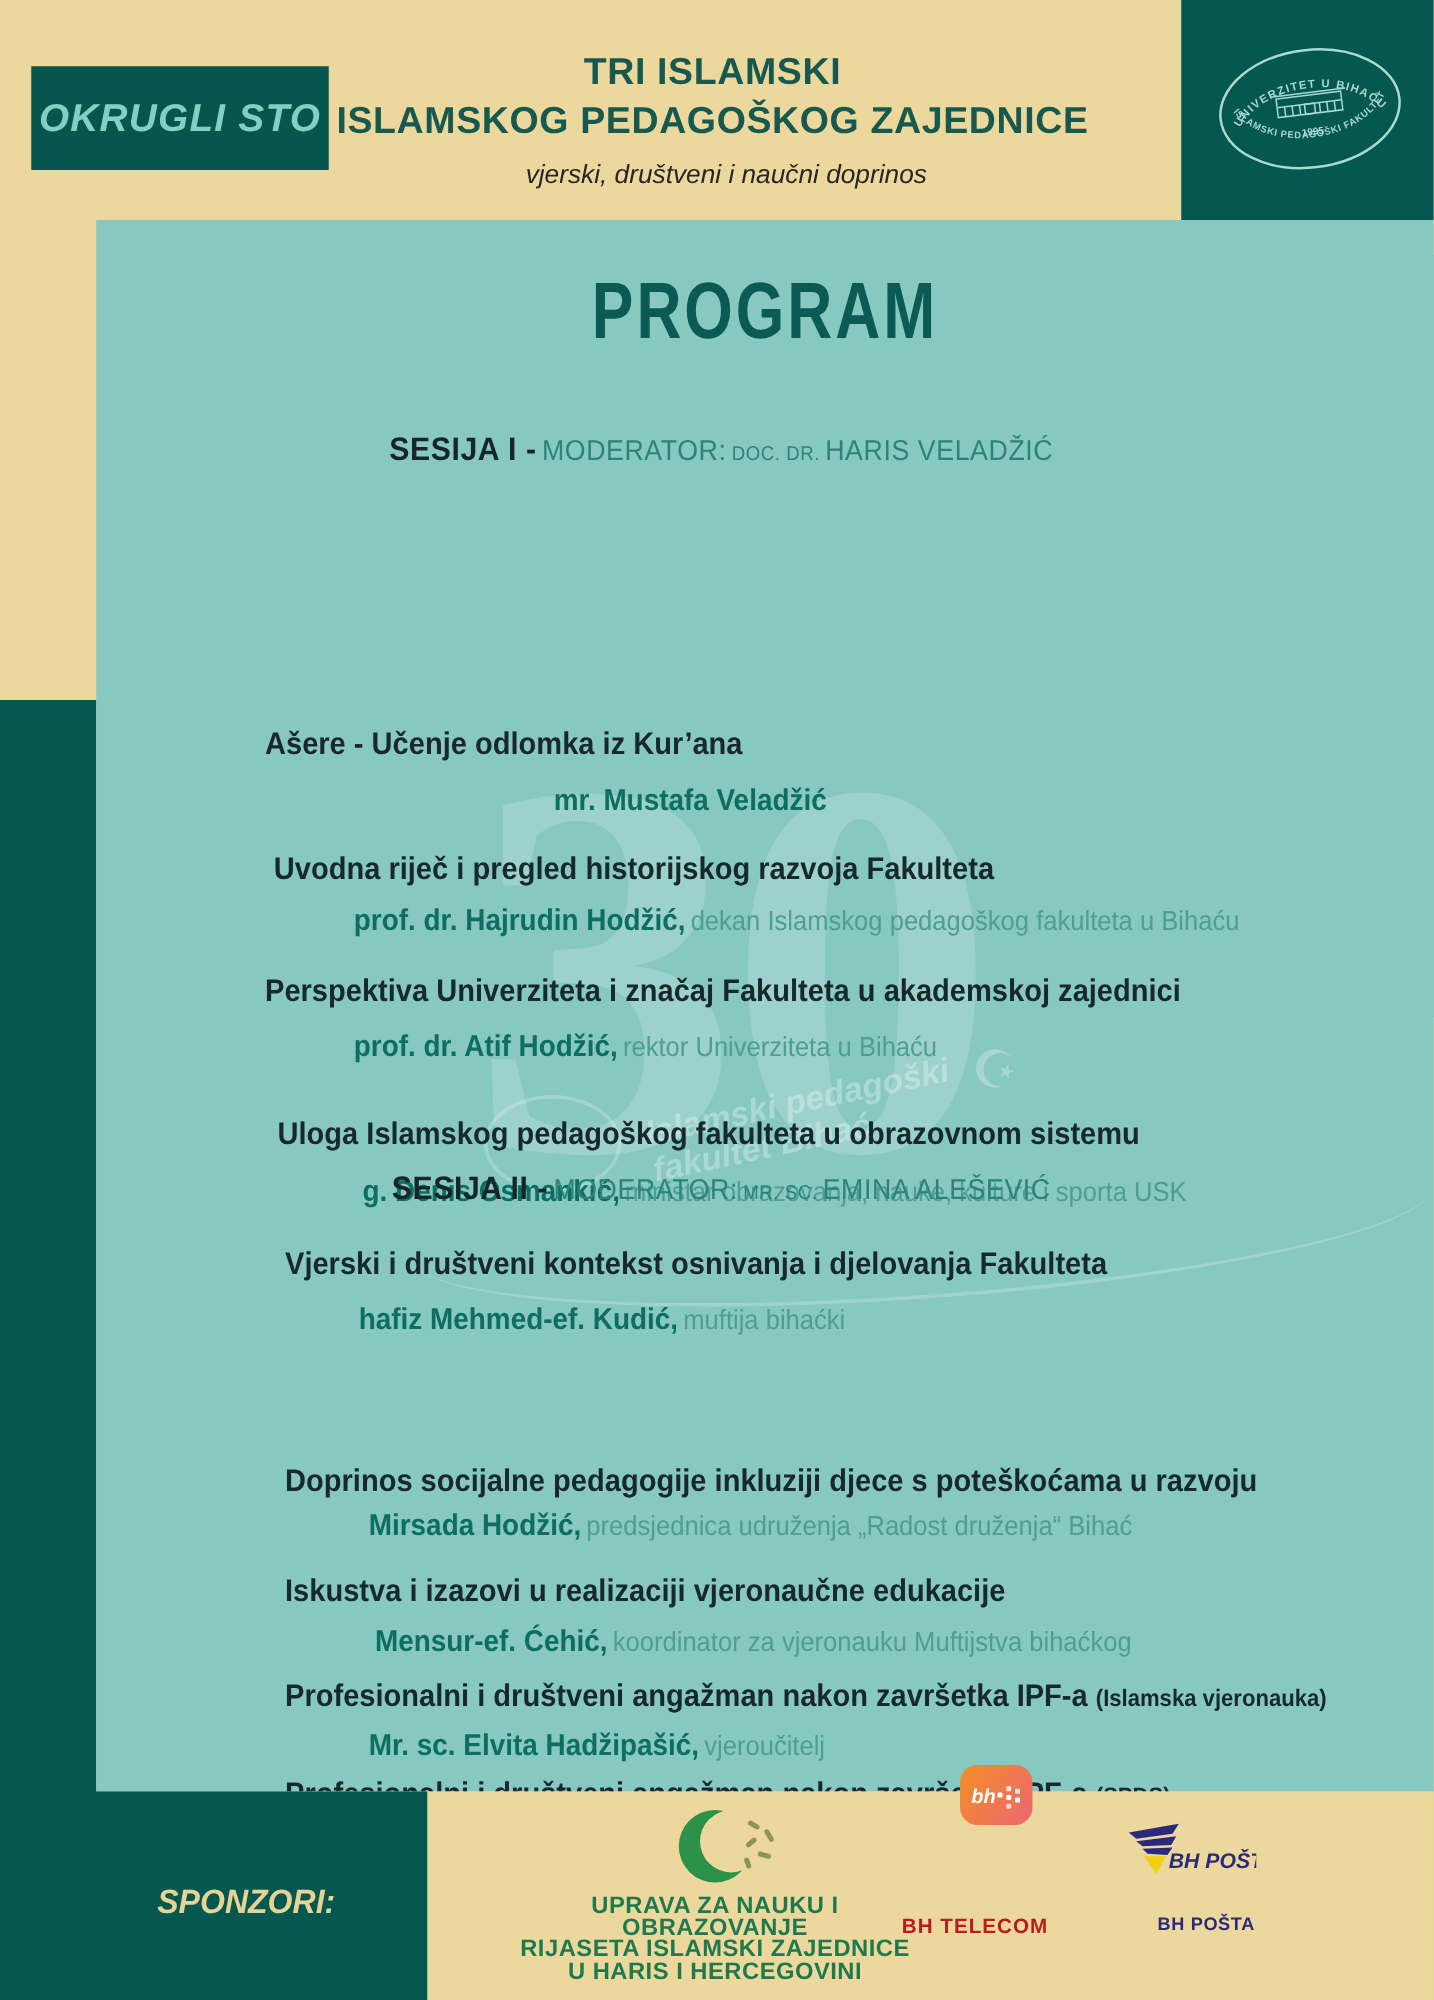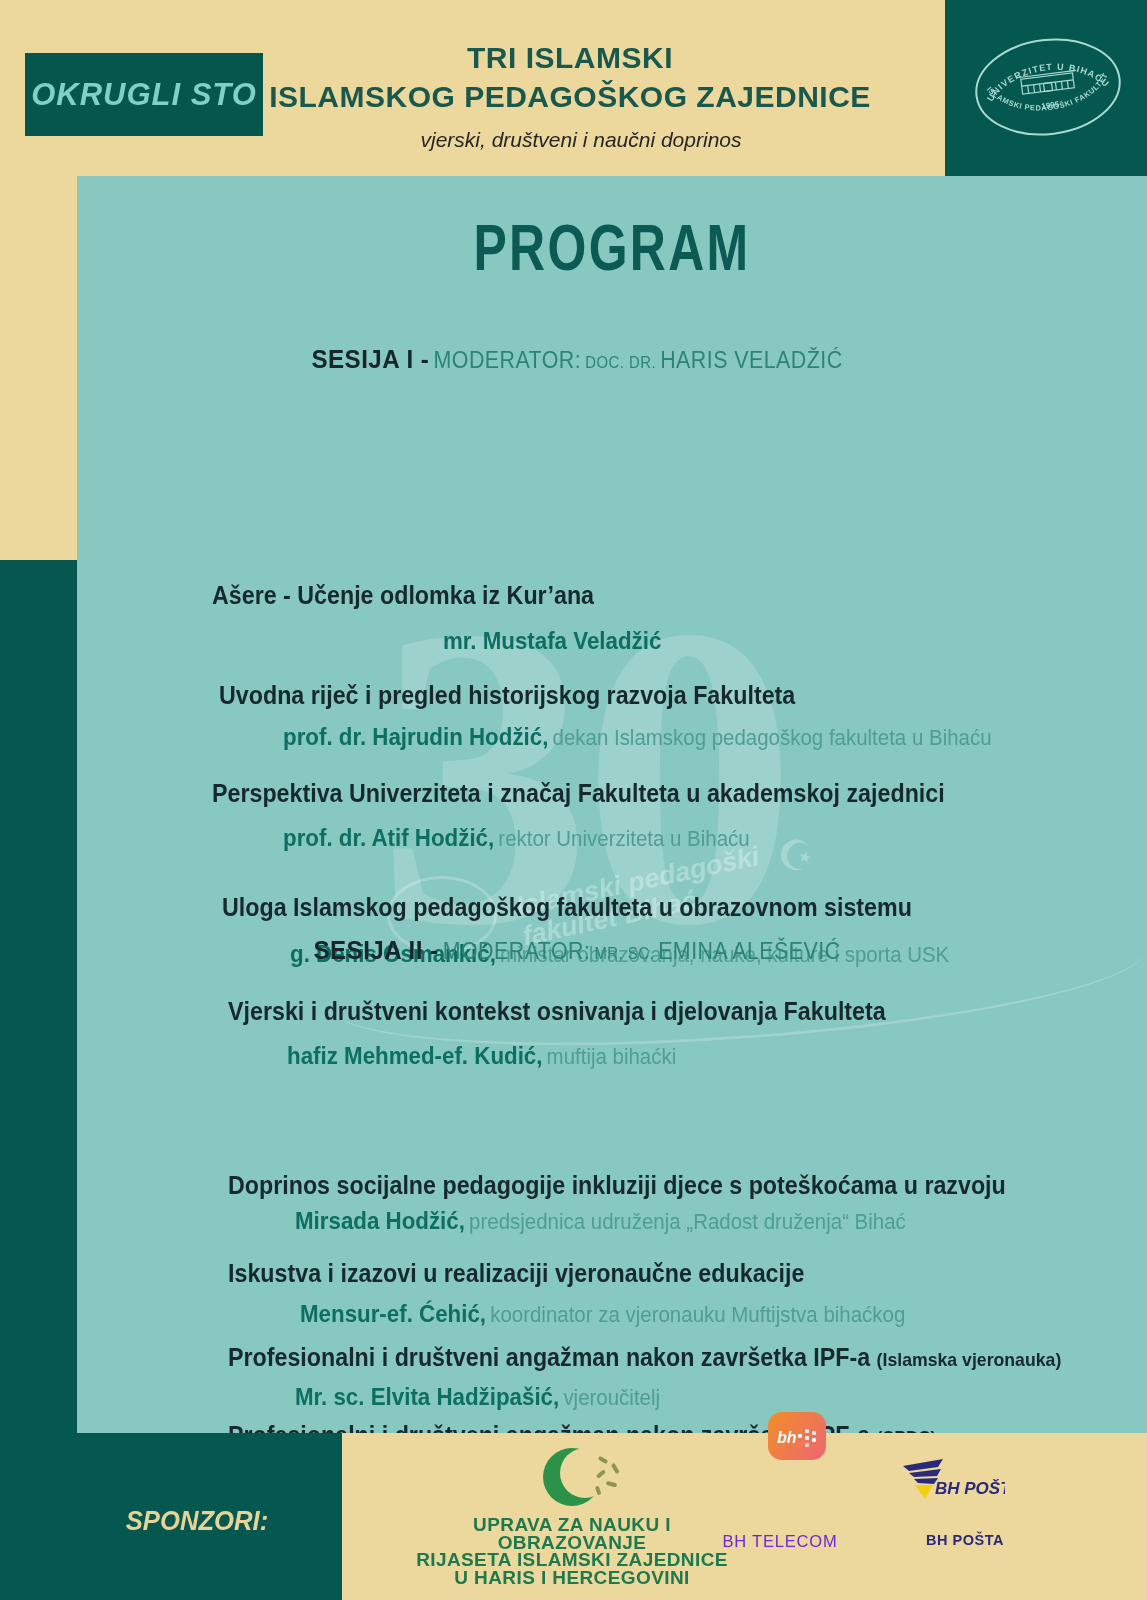--- a/index.html
+++ b/index.html
@@ -67,22 +67,22 @@
   
   .sponsors-label{left:77px;top:1504px;width:240px;text-align:center;font-style:italic;
                   font-weight:700;font-size:27px;line-height:34px;color:#e8d296;transform:scaleX(.95);}
   .sp1-text{left:411px;top:1516px;width:322px;text-align:center;font-weight:700;font-size:19px;
             line-height:17.5px;color:#1e7a4e;letter-spacing:.4px;}
   .crescent-svg{left:540px;top:1444px;width:104px;height:66px;}
   .telecom-logo{left:748px;top:1412px;width:58px;height:48px;border-radius:14px;
                 background:linear-gradient(125deg,#f28a2e 10%,#ee6a6b 90%);margin-left:20px;}
   .telecom-bh{position:absolute;left:9px;top:17px;color:#fff;font-style:italic;font-weight:700;
               font-size:16px;}
-  .telecom-caption{left:690px;top:1532px;width:180px;text-align:center;font-weight:400;font-size:16.5px;
-                   line-height:18px;color:#6d28d9;letter-spacing:.8px;}
+  .telecom-caption{left:690px;top:1532px;width:180px;text-align:center;font-weight:700;font-size:16.5px;
+                   line-height:18px;color:#b91c1c;letter-spacing:.8px;}
   .posta-svg{left:901px;top:1458px;width:104px;height:42px;}
   .posta-caption{left:880px;top:1532px;width:170px;text-align:center;font-weight:700;font-size:14.5px;
                  line-height:17px;color:#2a2a7a;letter-spacing:.5px;}
 </style>
 </head>
 <body>
 
 <div class="abs band-top-right"></div>
 <div class="abs left-dark"></div>
 <div class="abs footer-dark"></div>

